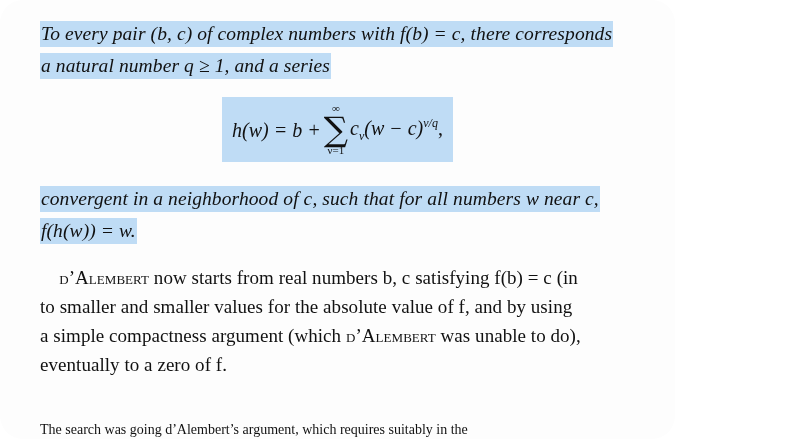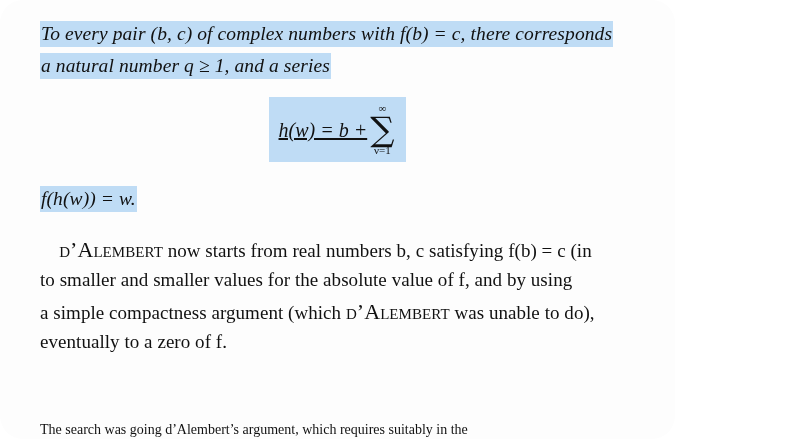--- a/index.html
+++ b/index.html
@@ -54,21 +54,21 @@
   }
   .math-box {
     display: inline-block;
     background: #bfdcf5;
     padding: 6px 10px 6px 10px;
     font-style: italic;
     font-size: 20px;
     line-height: 1;
     white-space: nowrap;
   }
-  .mi { font-style: italic; text-decoration: underline; }
+  .mi { font-style: italic; }
   .mr { font-style: normal; }
   .sum {
     display: inline-block;
     vertical-align: middle;
     position: relative;
     text-align: center;
     font-style: normal;
     margin: 0 2px 0 3px;
   }
   .sum .lim-top {
@@ -109,21 +109,21 @@
     text-align: justify;
     margin: 18px 0 0 0;
     letter-spacing: 0.05px;
   }
   .para .pline {
     display: block;
     white-space: nowrap;
   }
   .sc {
     font-variant: small-caps;
-    font-size: 22px;
+    font-size: 19px;
   }
   .cut {
     position: absolute;
     left: 40px;
     right: 40px;
     bottom: 0;
     height: 16px;
     overflow: hidden;
     font-size: 14px;
     line-height: 1.52;
@@ -140,25 +140,26 @@
 
 <div class="page">
 
   <div class="theorem">
     <span class="theorem-line"><span class="hl indent-first">To every pair (b, c) of complex numbers with f(b) = c, there corresponds</span></span>
     <span class="theorem-line"><span class="hl">a natural number q ≥ 1, and a series</span></span>
   </div>
 
   <div class="display-math">
     <span class="math-box">
-      <span class="midline mi">h(w) = b +</span><span class="sum"><span class="lim-top">∞</span><span class="sigma">∑</span><span class="lim-bot">ν=1</span></span>
+      <span class="midline mi">h(w) = b +</span><span class="sum"><span class="lim-top">∞</span><span class="sigma">∑</span><span class="lim-bot">ν=1</span></span><span class="midline"><span class="mi">c</span><span class="sub">ν</span><span class="mi">(w − c)</span><span class="sup">ν/q</span><span class="mr">,</span></span>
     </span>
   </div>
 
   <div class="theorem">
+    <span class="theorem-line"><span class="hl">convergent in a neighborhood of c, such that for all numbers w near c,</span></span>
     <span class="theorem-line"><span class="hl">f(h(w)) = w.</span></span>
   </div>
 
   <div class="para">
     <span class="pline">&nbsp;&nbsp;&nbsp;&nbsp;<span class="sc">d’Alembert</span><span> now starts from real numbers b, c satisfying f(b) = c (in</span></span>
     <span class="pline">to smaller and smaller values for the absolute value of f, and by using</span>
     <span class="pline"><span>a simple compactness argument (which </span><span class="sc">d’Alembert</span><span> was unable to do),</span></span>
     <span class="pline">eventually to a zero of f.</span>
   </div>
 

